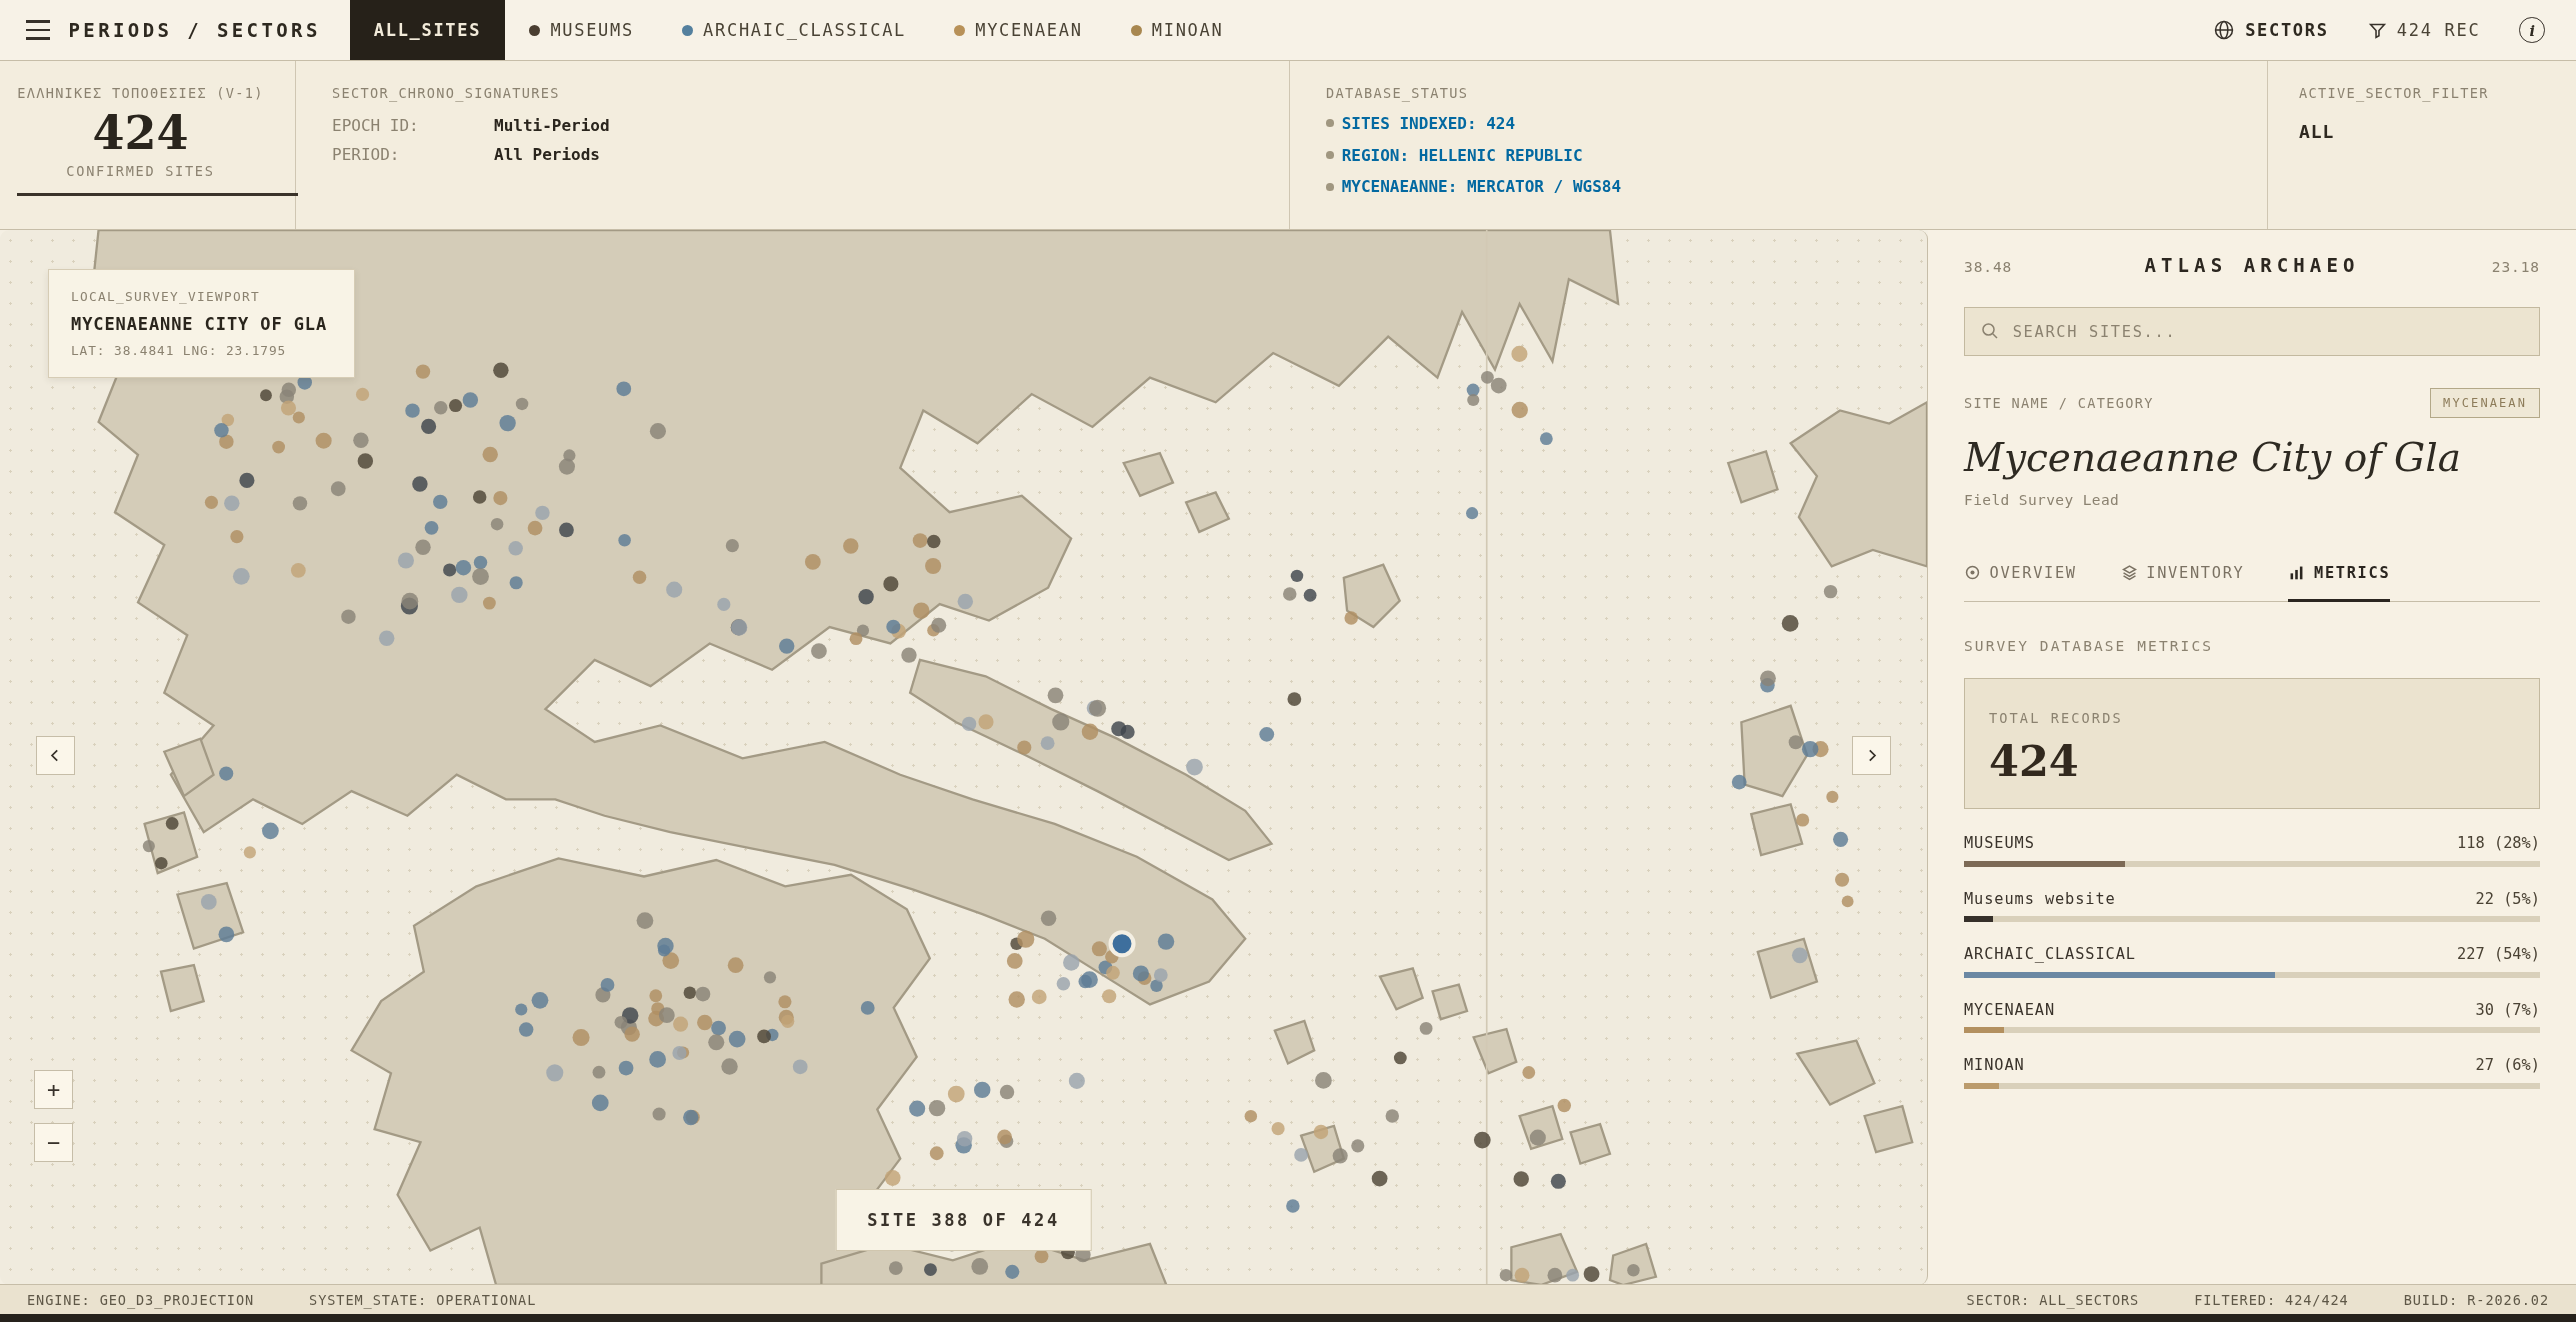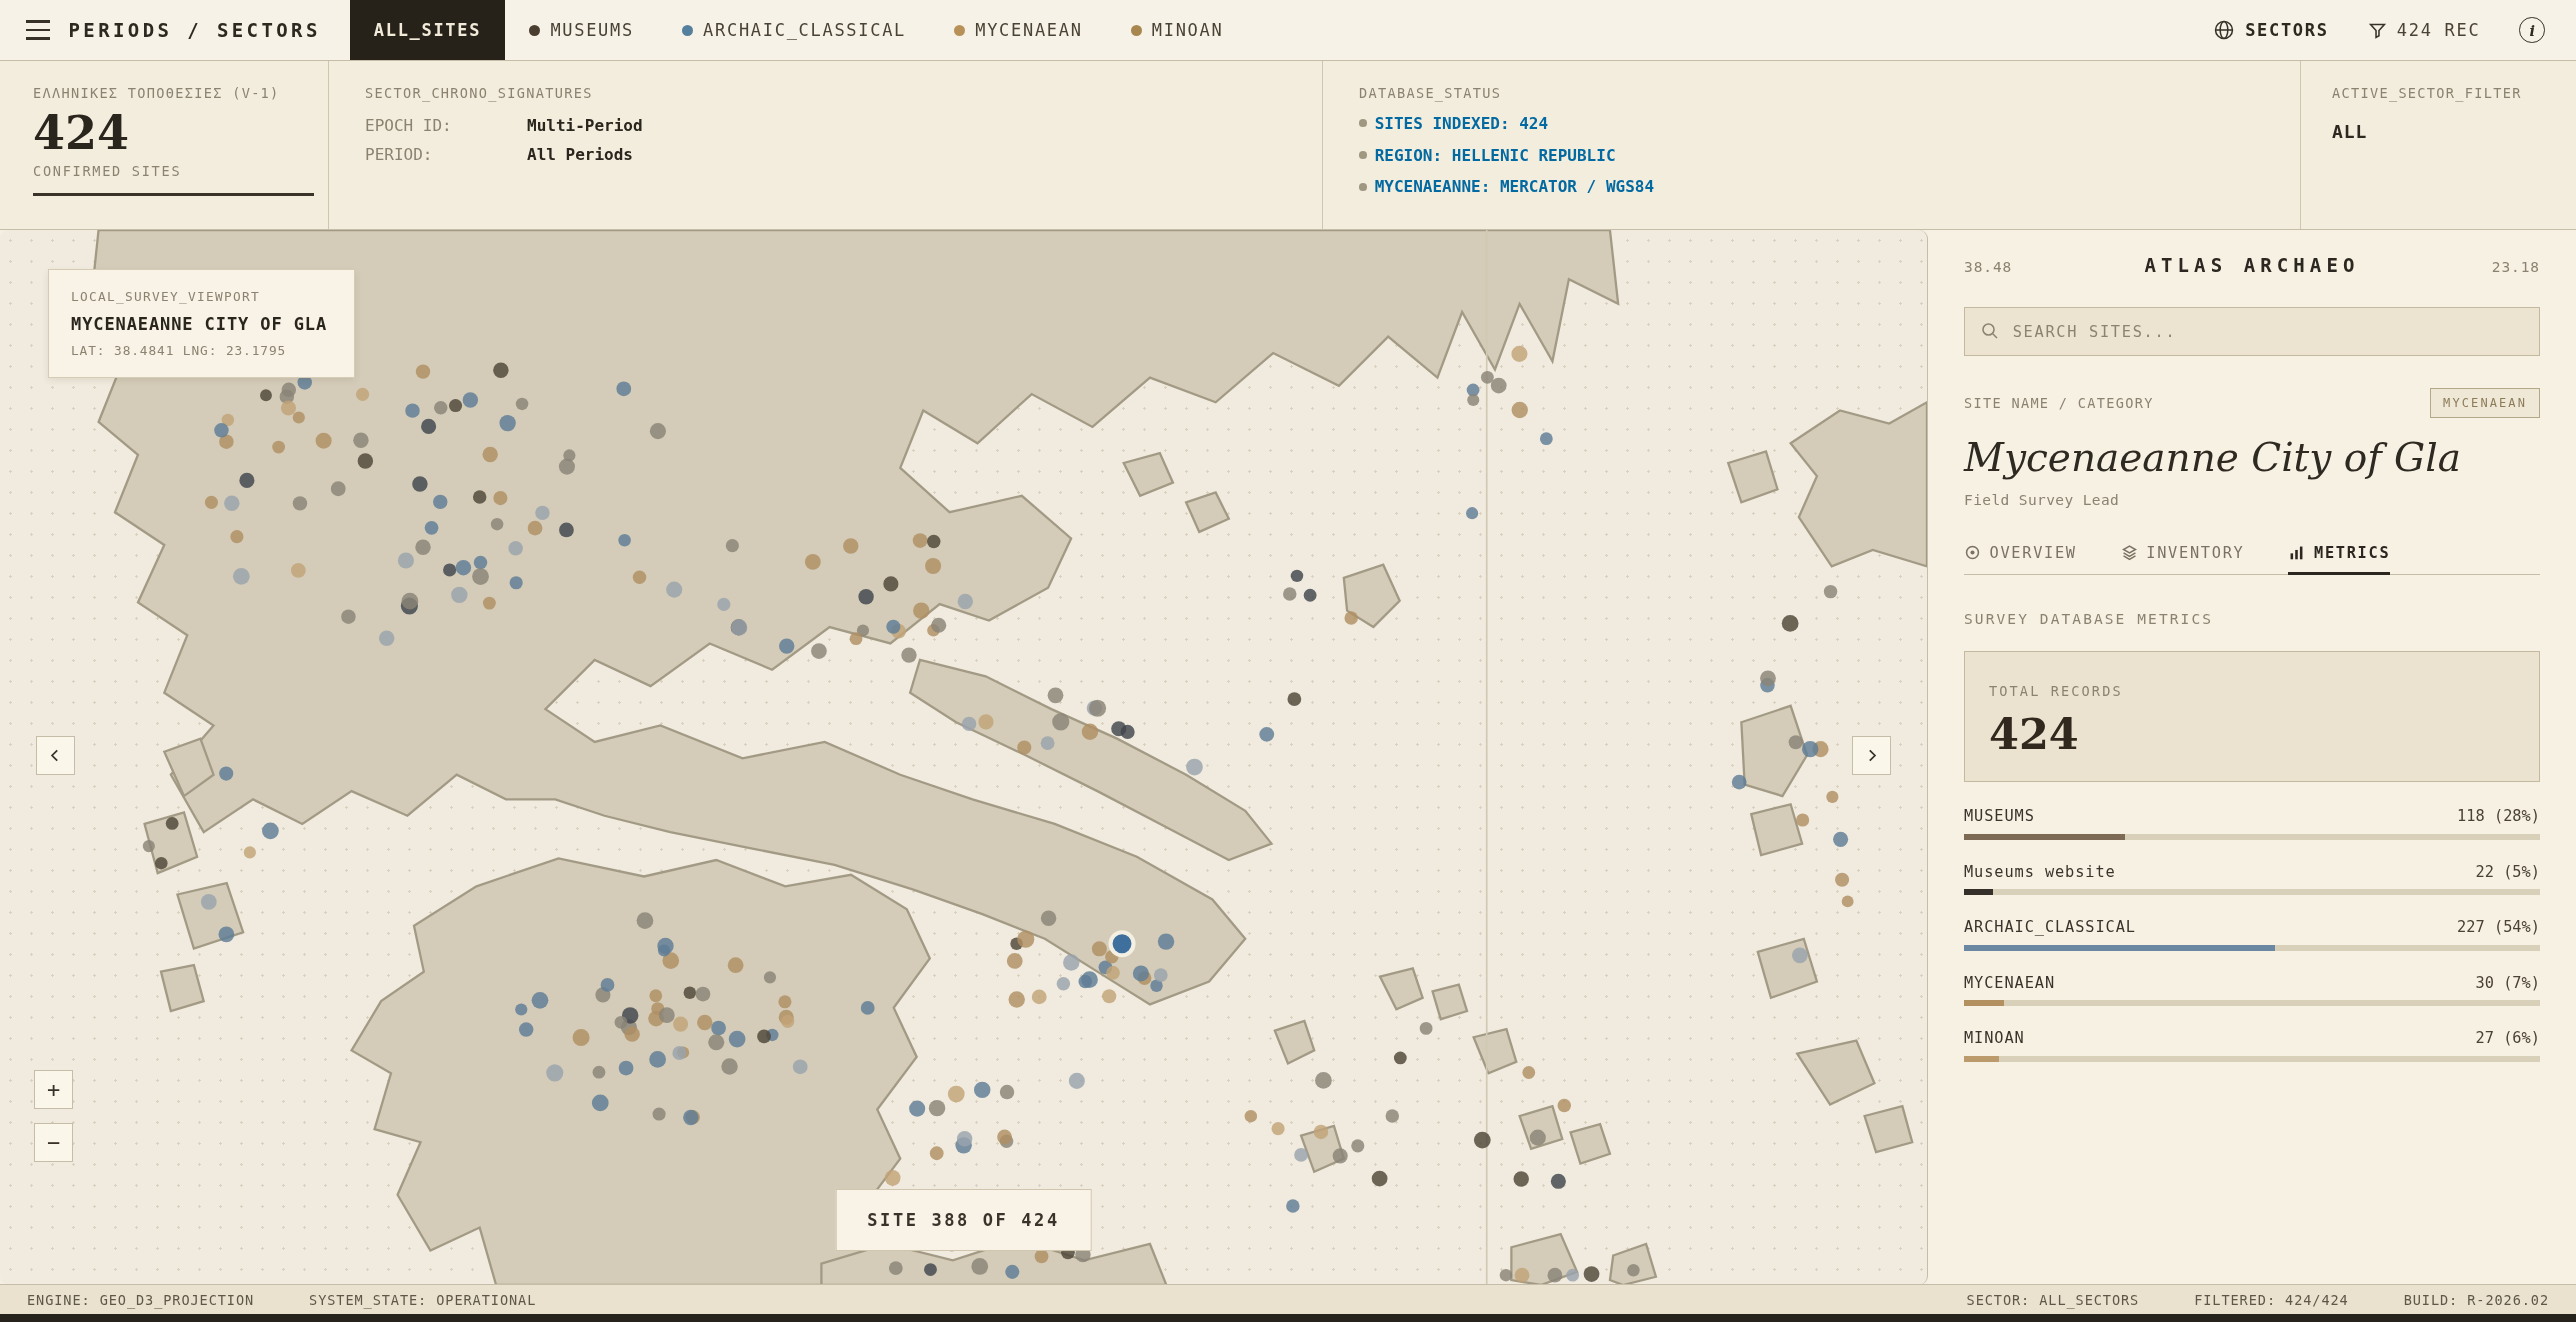--- a/index.html
+++ b/index.html
@@ -27,21 +27,21 @@
   .nav-ctl { display:flex; align-items:center; gap:10.2px; font-size:17px; letter-spacing:1.7px; cursor:pointer; white-space:nowrap; }
   .nav-ctl.bold { font-weight:bold; }
   .nav-ctl.muted { color:#4a4335; }
   .icon-stroke { stroke:#37312a; fill:none; stroke-width:1.8; }
   .info-btn { width:25.6px; height:25.6px; border:1.7px solid #37312a; border-radius:50%; display:flex; align-items:center; justify-content:center; font-size:14.5px; font-family:"DejaVu Serif",serif; font-style:italic; font-weight:bold; cursor:pointer; }
 
   
   .stats { position:absolute; top:61px; left:0; right:0; height:169px; background:#f3edde; border-bottom:0.9px solid #c6bda8; display:flex; }
   .stat-col { border-right:0.9px solid #cfc6b2; padding:24px 31px 0 31px; }
   .stat-col:last-child { border-right:none; }
-  .col1 { width:329px; padding-left:33px; }
+  .col1 { width:296px; padding-left:17px;text-align:center; }
   .col2 { width:994px; padding-left:36px; }
   .col3 { width:978px; padding-left:36px; }
   .col4 { flex:1; }
   .stat-label { font-size:13.6px; letter-spacing:1.3px; color:#8b8270; white-space:nowrap; }
   .stat-big { font-family:"DejaVu Serif","Liberation Serif",serif; font-size:46px; font-weight:bold; color:#2a251d; margin:5.1px 0 3.4px 0; }
   .stat-sub { font-size:13.6px; letter-spacing:1.7px; color:#8b8270; }
   .stat-rule { width:281px; height:2.6px; background:#3a332a; margin-top:13.6px; }
   .kv-row { display:flex; margin-top:15.3px; font-size:16px; }
   .kv-row + .kv-row { margin-top:10.2px; }
   .kv-key { width:162px; color:#8b8270; }
@@ -85,21 +85,21 @@
   .sb-title { font-size:19px; font-weight:bold; letter-spacing:5.1px; color:#2c2720; }
   .sb-search { margin-top:31px; height:49px; border:0.9px solid #c3b99f; background:#ece4d0; display:flex; align-items:center; padding:0 15.3px; gap:12px; }
   .sb-search input { flex:1; border:none; outline:none; background:transparent; font-family:inherit; font-size:15.3px; letter-spacing:1.7px; color:#6f6757; }
   .sb-search input::placeholder { color:#8b8270; }
   .sb-meta { margin-top:32px; display:flex; justify-content:space-between; align-items:center; }
   .sb-meta-label { font-size:13.6px; letter-spacing:1.3px; color:#8b8270; }
   .sb-badge { font-size:12px; letter-spacing:2.1px; color:#8d7c5a; border:0.9px solid #b3a888; background:#efe8d6; padding:6.8px 12px; }
   .sb-site-title { margin-top:17px; font-family:"DejaVu Serif","Liberation Serif",serif; font-style:italic; font-size:39px; color:#2e2a22; }
   .sb-site-sub { margin-top:12px; font-size:14.5px; color:#8b8270; letter-spacing:0.4px; }
   .sb-tabs { margin-top:36px; display:flex; gap:44px; border-bottom:0.9px solid #c6bda8; }
-  .sb-tab { display:flex; gap:8.5px; padding-bottom:10px; font-size:15.3px; letter-spacing:1.7px; color:#7b7263; cursor:pointer; border-bottom:3.4px solid transparent; margin-bottom:-0.9px; }
+  .sb-tab { display:flex; gap:8.5px; padding-bottom:17px; font-size:15.3px; letter-spacing:1.7px; color:#7b7263; cursor:pointer; border-bottom:3.4px solid transparent; margin-bottom:-0.9px;margin-top:20px; }
   .sb-tab.active { color:#2b2620; font-weight:bold; border-bottom-color:#2b2620; }
   .sb-tab svg { stroke:currentColor; fill:none; stroke-width:1.8; }
   .sb-tab.active svg .fillable { fill:currentColor; stroke:none; }
   .sb-tab svg .fillable { fill:currentColor; stroke:none; }
   .sb-metrics-heading { margin-top:36px; font-size:14.5px; letter-spacing:2.1px; color:#8b8270; }
   .total-card { margin-top:24px; border:0.9px solid #c3b99f; background:#ebe3cf; padding:31px 24px 22px 24px; }
   .total-label { font-size:13.6px; letter-spacing:2.1px; color:#8b8270; }
   .total-value { margin-top:10.2px; font-family:"DejaVu Serif","Liberation Serif",serif; font-size:43px; font-weight:bold; color:#32291e; }
   .metric-list { margin-top:25.6px; }
   .metric-row { margin-bottom:23px; }

